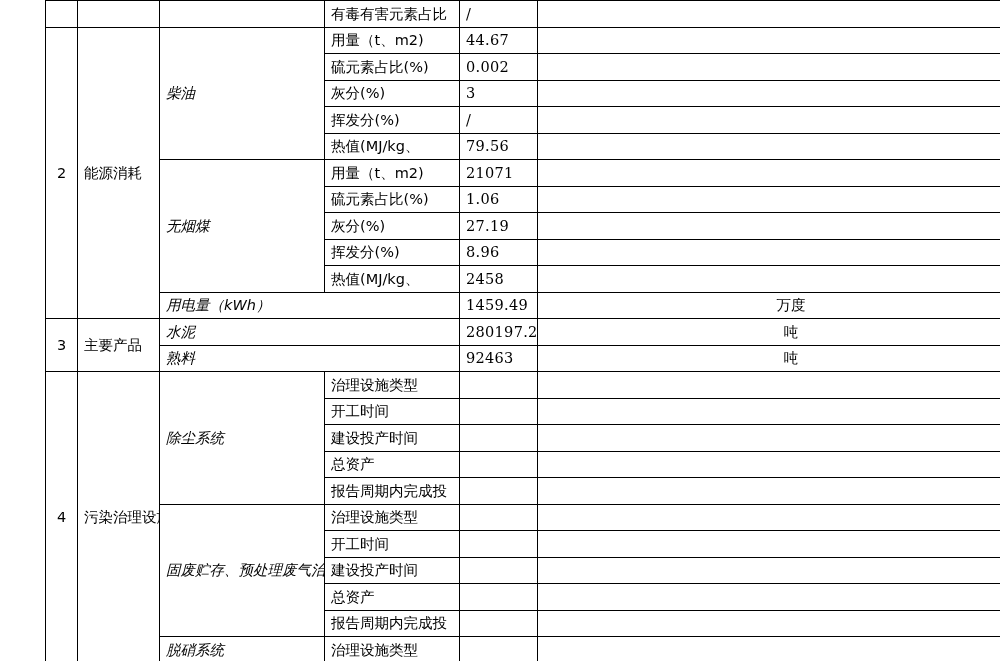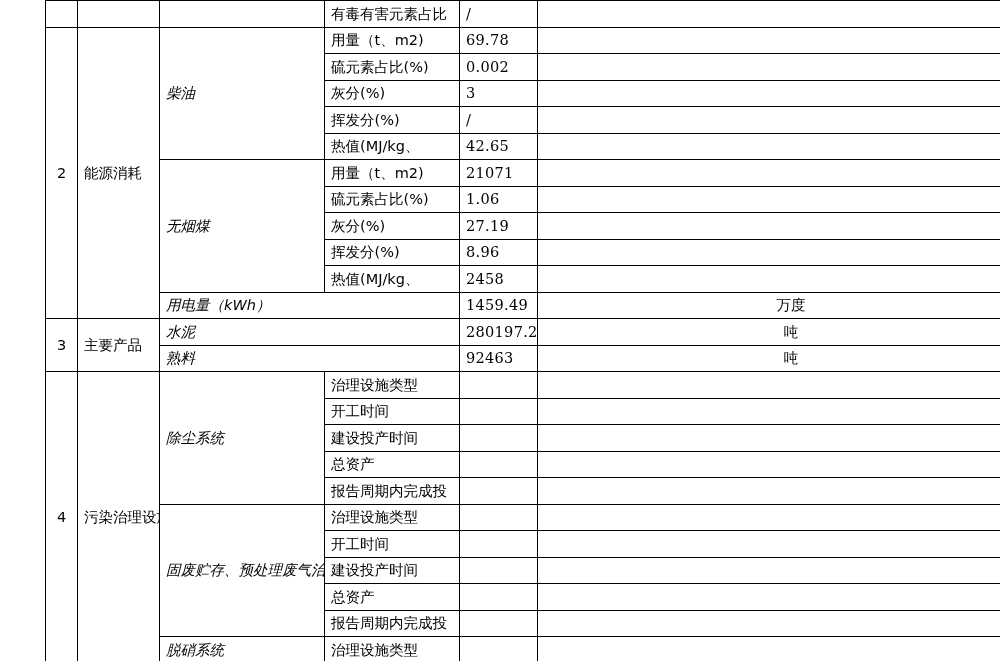--- a/index.html
+++ b/index.html
@@ -96,41 +96,41 @@
         <td class="c-item">有毒有害元素占比</td>
         <td class="c-val num">/</td>
         <td class="c-unit"></td>
       </tr>
 
       <tr>
         <td class="c-idx" rowspan="11">2</td>
         <td class="c-cat wrap" rowspan="11">能源消耗</td>
         <td class="c-sub" rowspan="5">柴油</td>
         <td class="c-item">用量（t、m2)</td>
-        <td class="c-val num">69.78</td>
+        <td class="c-val num">44.67</td>
         <td class="c-unit"></td>
       </tr>
       <tr>
         <td class="c-item">硫元素占比(%)</td>
         <td class="c-val num">0.002</td>
         <td class="c-unit"></td>
       </tr>
       <tr>
         <td class="c-item">灰分(%)</td>
         <td class="c-val num">3</td>
         <td class="c-unit"></td>
       </tr>
       <tr>
         <td class="c-item">挥发分(%)</td>
         <td class="c-val num">/</td>
         <td class="c-unit"></td>
       </tr>
       <tr>
         <td class="c-item">热值(MJ/kg、</td>
-        <td class="c-val num">42.65</td>
+        <td class="c-val num">79.56</td>
         <td class="c-unit"></td>
       </tr>
 
       <tr>
         <td class="c-sub" rowspan="5">无烟煤</td>
         <td class="c-item">用量（t、m2)</td>
         <td class="c-val num">21071</td>
         <td class="c-unit"></td>
       </tr>
       <tr>

